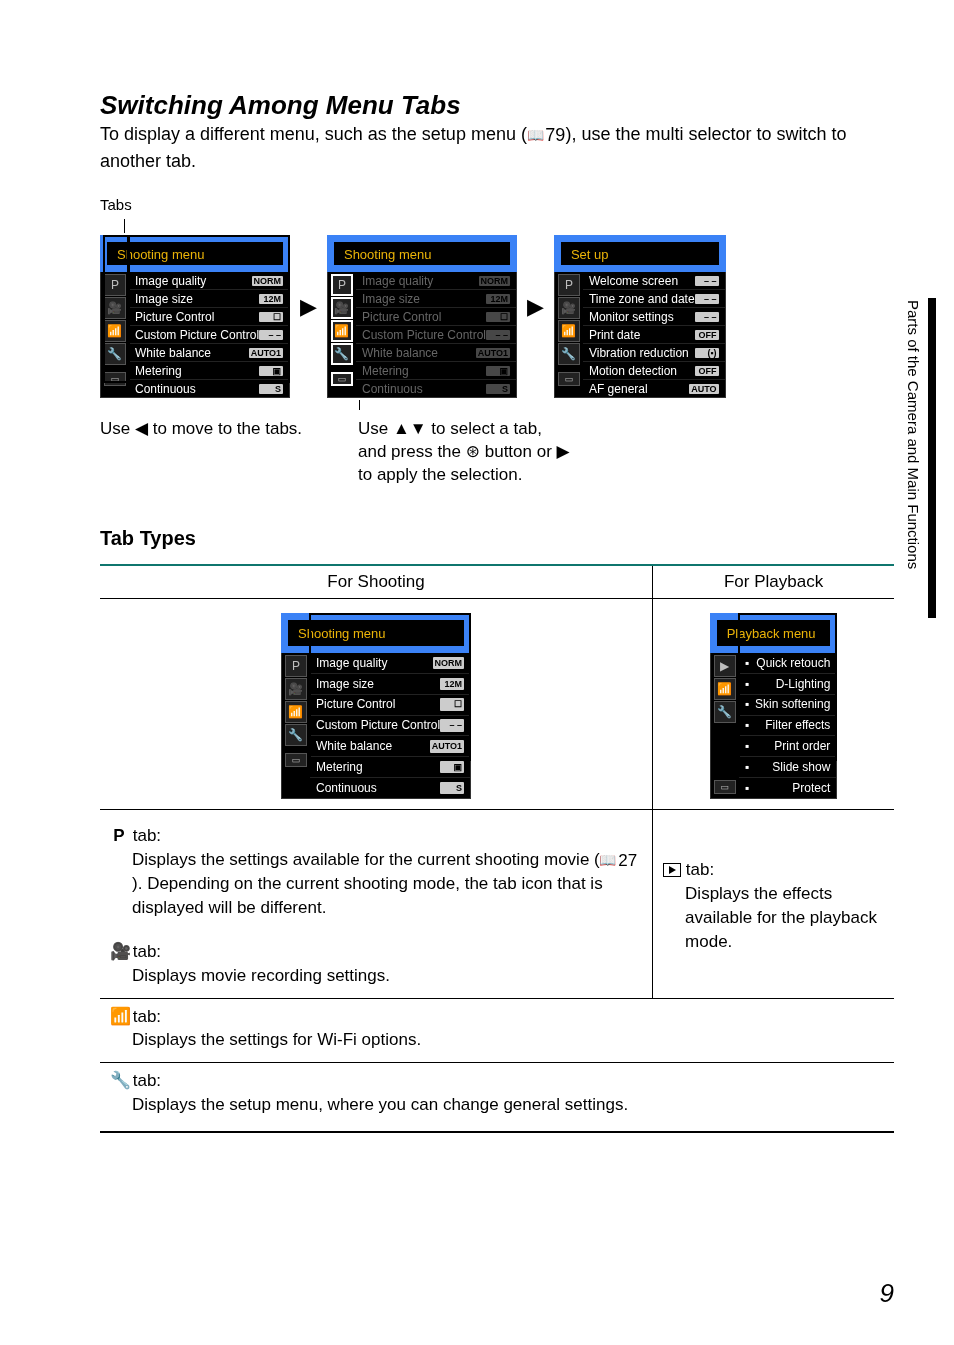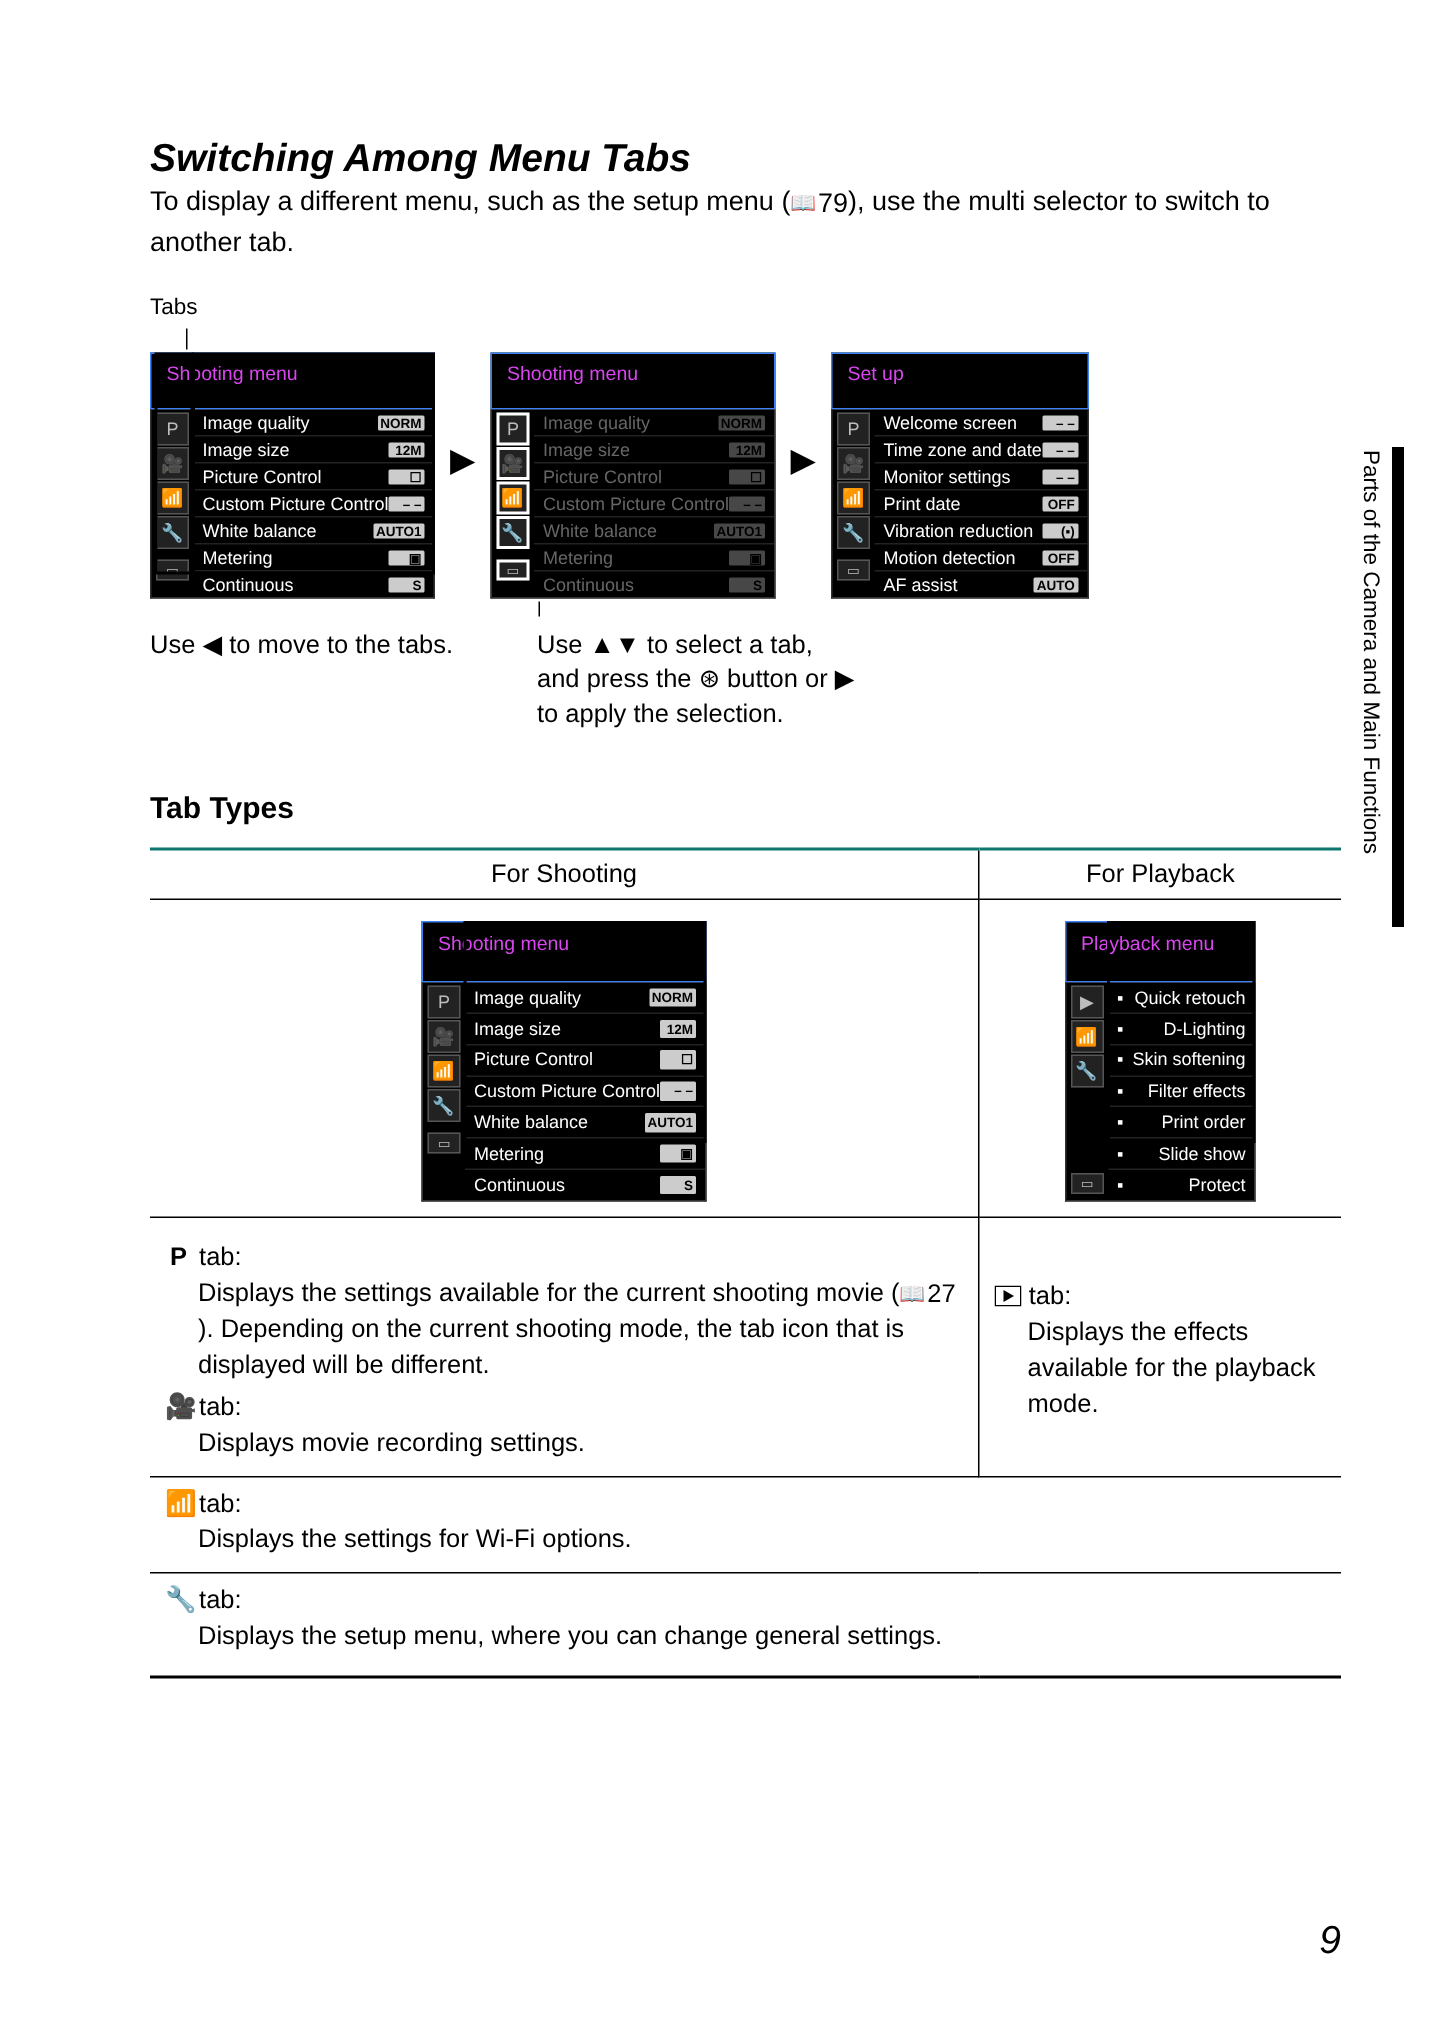--- a/index.html
+++ b/index.html
@@ -5,21 +5,21 @@
 *{margin:0;padding:0;box-sizing:border-box}
 body{font-family:Arial,Helvetica,sans-serif;width:954px;height:1345px;position:relative;background:#fff;color:#000}
 .page{padding:90px 60px 40px 100px}
 h1{font-size:26px;font-weight:700;font-style:italic;}
 .body-text{font-size:18px;line-height:1.45;margin-bottom:22px}
 .tabs-lbl{font-size:15px;margin-bottom:6px;margin-left:0}
 .tabs-vline{width:1px;height:14px;background:#000;margin-left:24px;margin-bottom:2px}
 .menu-row{display:flex;align-items:flex-start;gap:10px;margin-bottom:10px}
 .menu-cap{width:216px;font-size:17px;line-height:1.35;margin-top:10px}
 .menu-box{position:relative}
-.menu-hdr{background:#000;color:#d946ef;font-size:13px;padding:5px 10px 16px;border:1px solid #3b82f6}
+.menu-hdr{background:#000;color:#eab308;font-size:13px;padding:5px 10px 3px;border:7px solid #3b82f6}
 .menu-body{display:flex;background:#000;border:1px solid #333;border-top:none}
 .sidebar{display:flex;flex-direction:column;padding:2px 3px;gap:1px}
 .sidebar-ico{width:22px;height:22px;background:#222;border:1px solid #555;display:flex;align-items:center;justify-content:center;color:#bdbdbd;font-size:12px}
 .sidebar-ico.last{margin-top:6px;height:14px;font-size:9px}
 .menu-items{flex:1}
 .menu-item{display:flex;justify-content:space-between;align-items:center;color:#fff;font-size:12px;padding:1.5px 6px;border-bottom:1px solid #222}
 .menu-item:last-child{border-bottom:none}
 .badge{font-size:9px;background:#ccc;color:#000;padding:0 2px;border-radius:1px;min-width:24px;text-align:right;font-weight:700}
 .dim .menu-item{color:#666}
 .dim .badge{opacity:.35}
@@ -186,21 +186,21 @@
             </div>
             <div class="menu-item">
               <span>Vibration reduction</span>
               <span class="badge">(▪)</span>
             </div>
             <div class="menu-item">
               <span>Motion detection</span>
               <span class="badge">OFF</span>
             </div>
             <div class="menu-item">
-              <span>AF assist</span>
+              <span>AF general</span>
               <span class="badge">AUTO</span>
             </div>
           </div>
       </div>
     </div>
   </div>
 
   <div class="menu-row">
     <div class="menu-cap">Use ◀ to move to the tabs.</div>
     <div style="width:22px"></div>
@@ -317,21 +317,21 @@
         <div>
           <b class="symbol">P</b><span> tab:</span>
           <div class="indent">
             <span>Displays the settings available for the current shooting movie (</span><span class="bookref">
                   <span class="book-ico">📖</span>
                   <span>27</span>
                 </span><span>).</span>
             <span>Depending on the current shooting mode, the tab icon that is displayed will be different.</span>
           </div>
         </div>
-        <div style="margin-top:4px">
+        <div style="margin-top:20px">
           <b class="symbol">🎥</b><span> tab:</span>
           <div class="indent">Displays movie recording settings.</div>
         </div>
       </td>
       <td class="tab-desc" style="vertical-align:middle">
         <div>
           <svg class="pb-ico" width="18" height="14">
                 <rect x="0.5" y="0.5" width="17" height="13" fill="none" stroke="#000"></rect>
                 <path d="M6 3 L13 7 L6 11 Z" fill="#000"></path>
               </svg><span> tab:</span>

